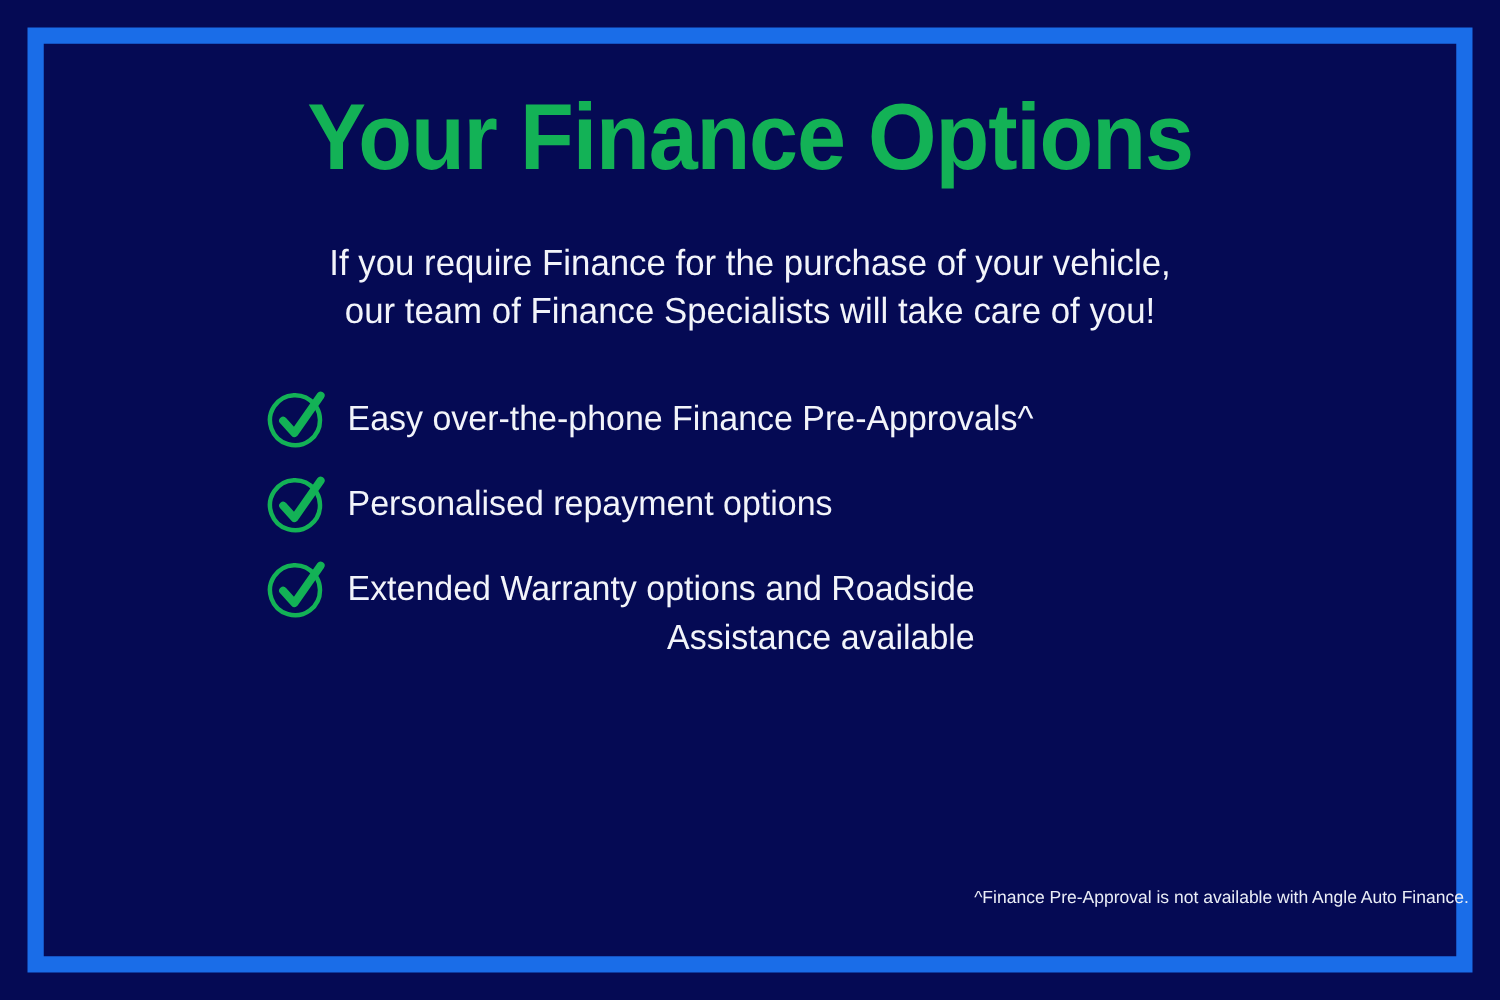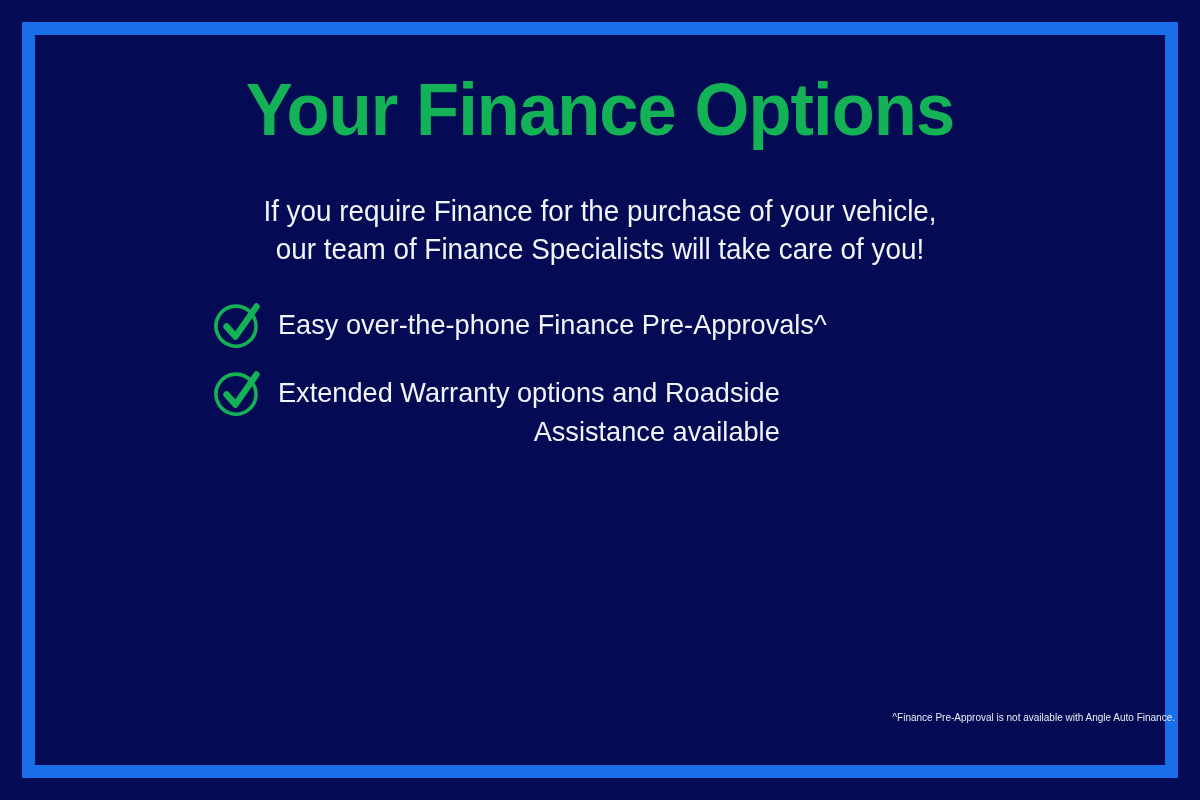--- a/index.html
+++ b/index.html
@@ -60,21 +60,21 @@
     line-height: 38px;
     font-weight: normal;
     transform: scaleX(0.96);
     transform-origin: 50% 50%;
   }
   .subtitle div { white-space: nowrap; }
 
   .bullets {
     position: absolute;
     left: 212px;
-    top: 303px;
+    top: 313px;
     width: 880px;
   }
   .bullet {
     position: relative;
     display: flex;
     align-items: flex-start;
     height: 68px;
   }
   .bullet.tall { height: 86px; text-align: right; }
   .check-icon {
@@ -96,21 +96,21 @@
     white-space: pre-line;
   }
 
   .footnotes {
     position: absolute;
     right: 45px;
     top: 700px;
     width: 1000px;
     text-align: right;
     color: #EAEDF6;
-    font-size: 10px;
+    font-size: 14px;
     line-height: 35px;
   }
   .footnotes div { white-space: nowrap; }
 </style>
 </head>
 <body>
 
 <div class="canvas">
 
   <div class="frame"></div>
@@ -130,20 +130,29 @@
         <span class="check-icon">
           <svg width="52" height="50" viewBox="0 0 52 50">
             <path d="M39.5 12.5 A20 20 0 1 0 44 25 A20 20 0 0 0 41.5 15.3" fill="none" stroke="#13B256" stroke-width="3.6" stroke-linecap="round"></path>
             <path d="M14.5 25.5 L23.5 35.5 L44.5 5.5" fill="none" stroke="#13B256" stroke-width="6.4" stroke-linecap="round" stroke-linejoin="round"></path>
           </svg>
         </span>
         <span class="bullet-text">Easy over-the-phone Finance Pre-Approvals^</span>
       </div>
 
 
+      <div class="bullet">
+        <span class="check-icon">
+          <svg width="52" height="50" viewBox="0 0 52 50">
+            <path d="M39.5 12.5 A20 20 0 1 0 44 25 A20 20 0 0 0 41.5 15.3" fill="none" stroke="#13B256" stroke-width="3.6" stroke-linecap="round"></path>
+            <path d="M14.5 25.5 L23.5 35.5 L44.5 5.5" fill="none" stroke="#13B256" stroke-width="6.4" stroke-linecap="round" stroke-linejoin="round"></path>
+          </svg>
+        </span>
+        <span class="bullet-text">Personalised repayment options</span>
+      </div>
 
 
       <div class="bullet tall">
         <span class="check-icon">
           <svg width="52" height="50" viewBox="0 0 52 50">
             <path d="M39.5 12.5 A20 20 0 1 0 44 25 A20 20 0 0 0 41.5 15.3" fill="none" stroke="#13B256" stroke-width="3.6" stroke-linecap="round"></path>
             <path d="M14.5 25.5 L23.5 35.5 L44.5 5.5" fill="none" stroke="#13B256" stroke-width="6.4" stroke-linecap="round" stroke-linejoin="round"></path>
           </svg>
         </span>
         <span class="bullet-text">Extended Warranty options and Roadside

